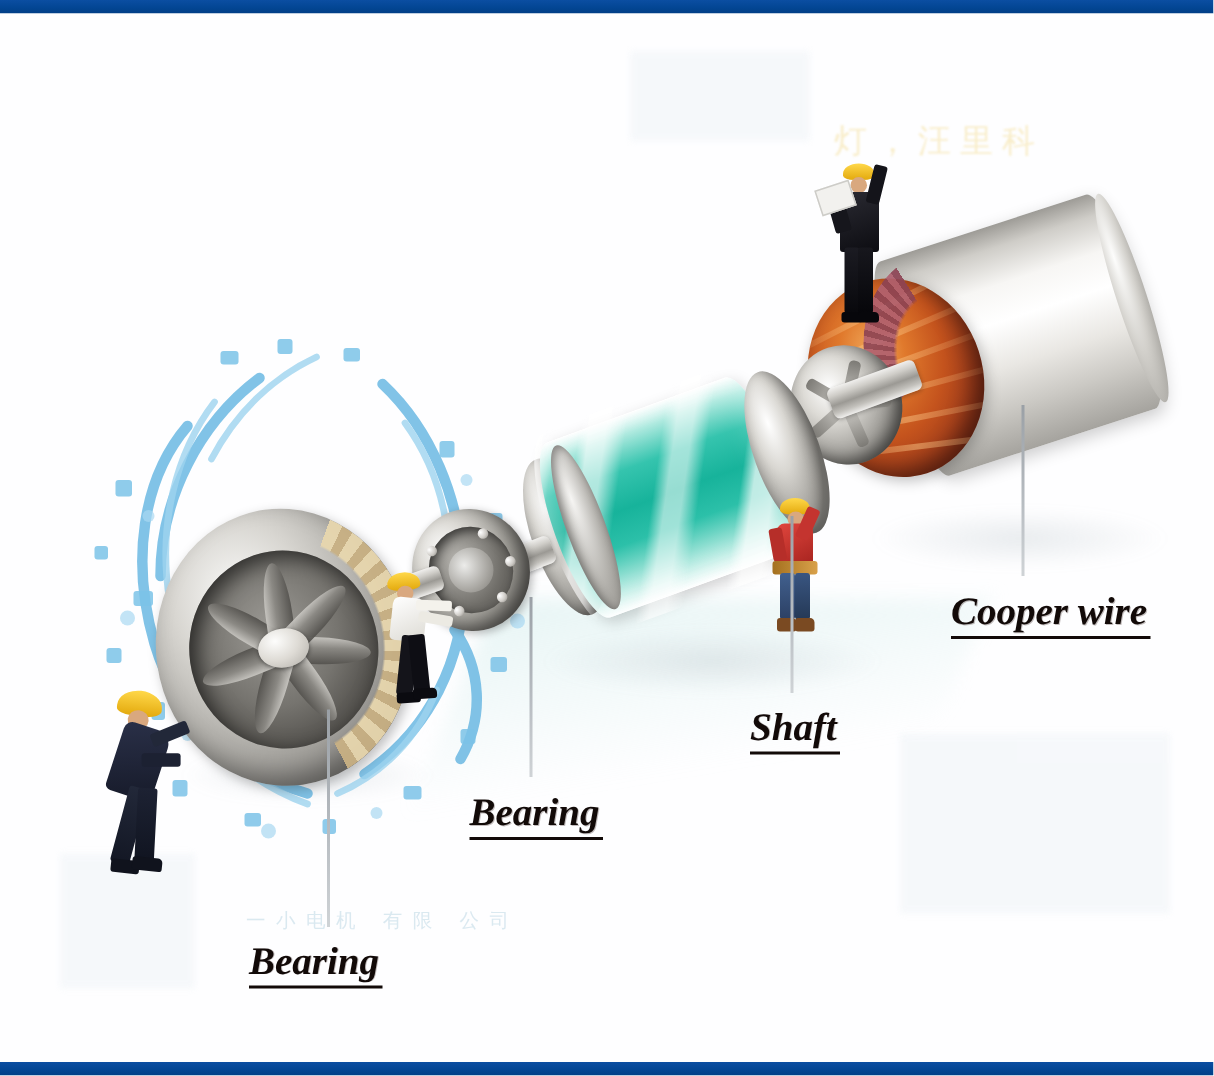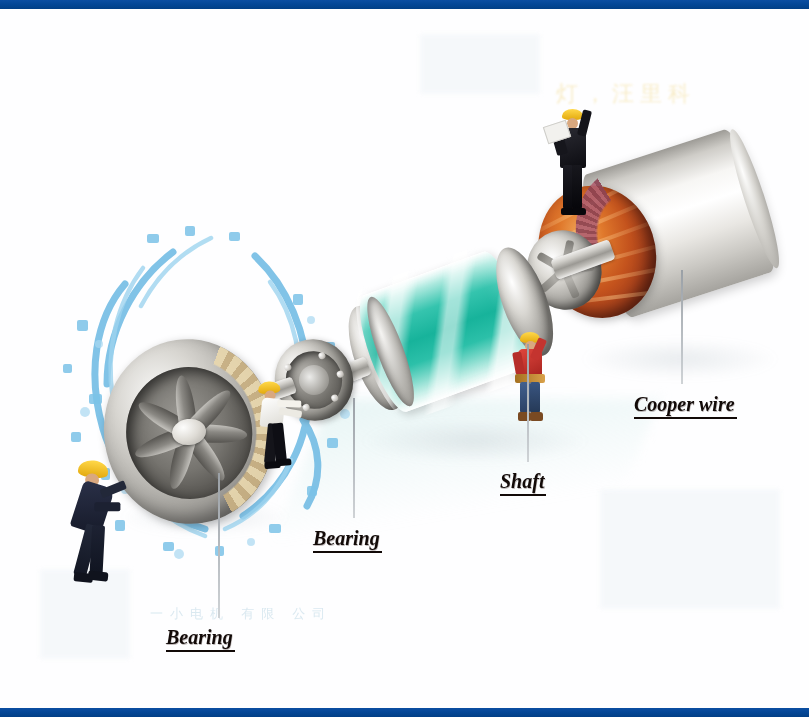--- a/index.html
+++ b/index.html
@@ -44,21 +44,21 @@
     position:absolute; color:#cfe2ec; opacity:.75;
     font-size:13px; letter-spacing:7px; font-family:"DejaVu Sans", sans-serif;
     white-space:nowrap; filter:blur(.3px);
   }
   .ghost-box {
     position:absolute; background:#f4f7fa; opacity:.8; filter:blur(2px);
   }
 
   
   .label {
-    position:absolute; font-size:20px; font-weight:bold; font-style:italic;
+    position:absolute; font-size:26px; font-weight:bold; font-style:italic;
     color:#120a08; white-space:nowrap;
     text-shadow:.6px .6px 0 rgba(60,40,35,.3);
   }
   .label::after {
     content:""; position:absolute; left:0; right:-2px; bottom:-3px;
     height:2.5px; background:#120a08;
   }
 
   
   .leader {
@@ -289,21 +289,21 @@
 
 <div class="bar-top"></div>
 
 <div class="canvas">
 
   <div class="ghost-box" style="left:420px; top:25px; width:120px; height:60px;"></div>
   <div class="ghost-box" style="left:600px; top:480px; width:180px; height:120px;"></div>
   <div class="ghost-box" style="left:40px; top:560px; width:90px; height:90px;"></div>
 
   <div class="wm" style="left:556px; top:70px;">灯，汪里科</div>
-  <div class="wm-2" style="left:150px; top:596px;text-align:center;">一小电机 有限 公司</div>
+  <div class="wm-2" style="left:164px; top:596px;text-align:center;">一小电机 有限 公司</div>
 
   <div class="assembly">
 
     <div class="floor-sheen"></div>
     <div class="shadow-blob" style="left:120px; top:490px; width:170px; height:36px;"></div>
     <div class="shadow-blob" style="left:360px; top:410px; width:230px; height:44px;"></div>
     <div class="shadow-blob" style="left:580px; top:330px; width:200px; height:40px;"></div>
 
     <svg class="splash" width="310" height="340" viewBox="0 0 310 340">
       <g fill="none" stroke="#6cb9e3" stroke-width="7" stroke-linecap="round" opacity=".85">

